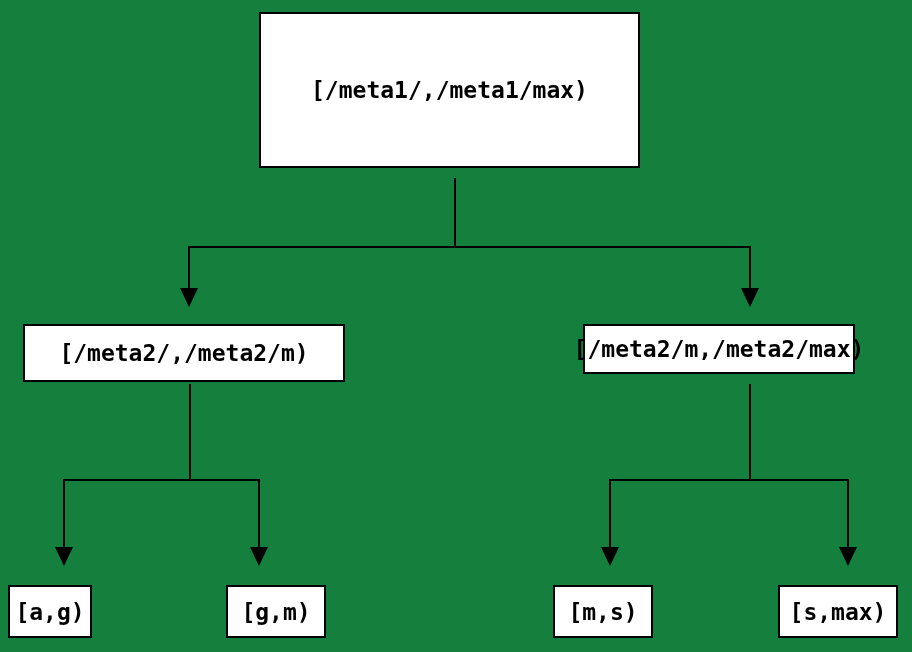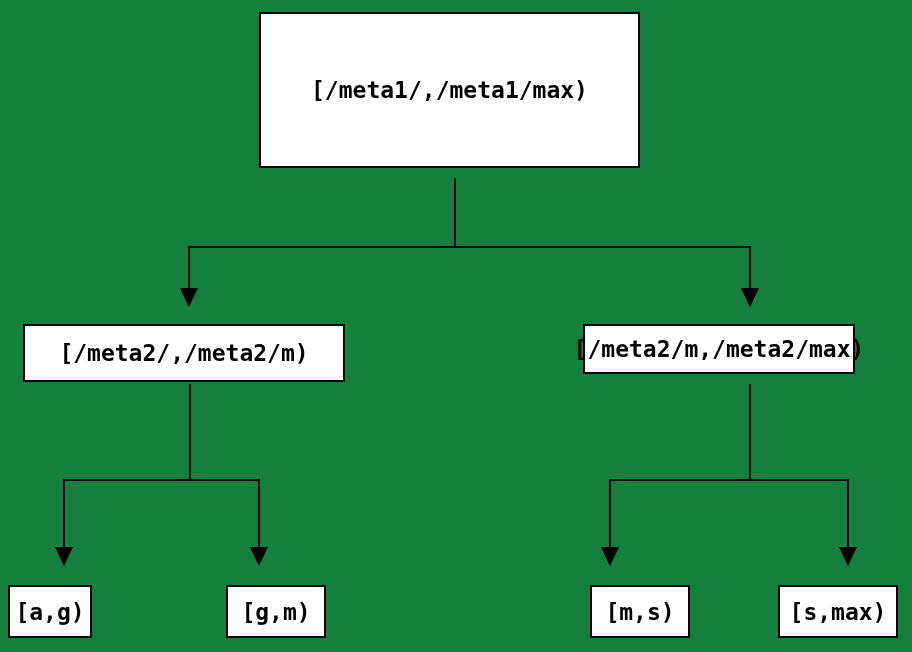--- a/index.html
+++ b/index.html
@@ -30,21 +30,21 @@
     color: #000000;
     white-space: nowrap;
     letter-spacing: 0px;
   }
   
   #node-root      { left: 259px; top: 12px;  width: 381px; height: 156px; }
   #node-l2-left   { left: 23px;  top: 324px; width: 322px; height: 58px; }
   #node-l2-right  { left: 583px; top: 324px; width: 272px; height: 50px; }
   #node-leaf-ag   { left: 8px;   top: 585px; width: 84px; height: 53px; }
   #node-leaf-gm   { left: 204px; top: 585px; width: 100px; height: 53px; margin-left: 22px; }
-  #node-leaf-ms   { left: 553px; top: 585px; width: 100px; height: 53px; margin-left: 37px; }
+  #node-leaf-ms   { left: 553px; top: 585px; width: 100px; height: 53px; }
   #node-leaf-smax { left: 778px; top: 585px; width: 120px; height: 53px; }
 
   #connector-layer {
     position: absolute;
     left: 0; top: 0;
     width: 912px;
     height: 652px;
     pointer-events: none;
   }
   #connector-layer path {

